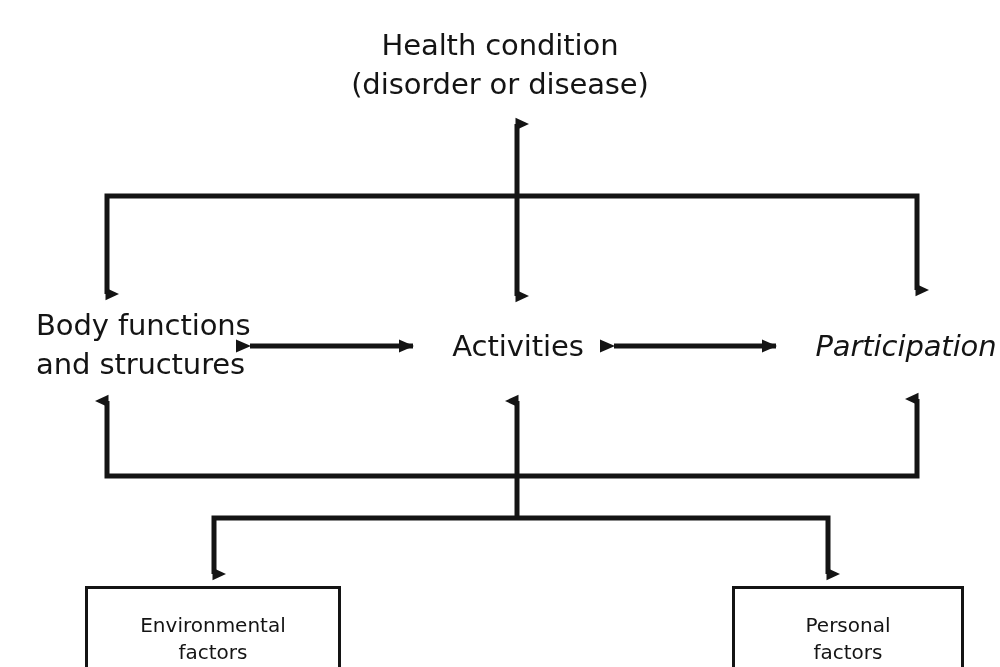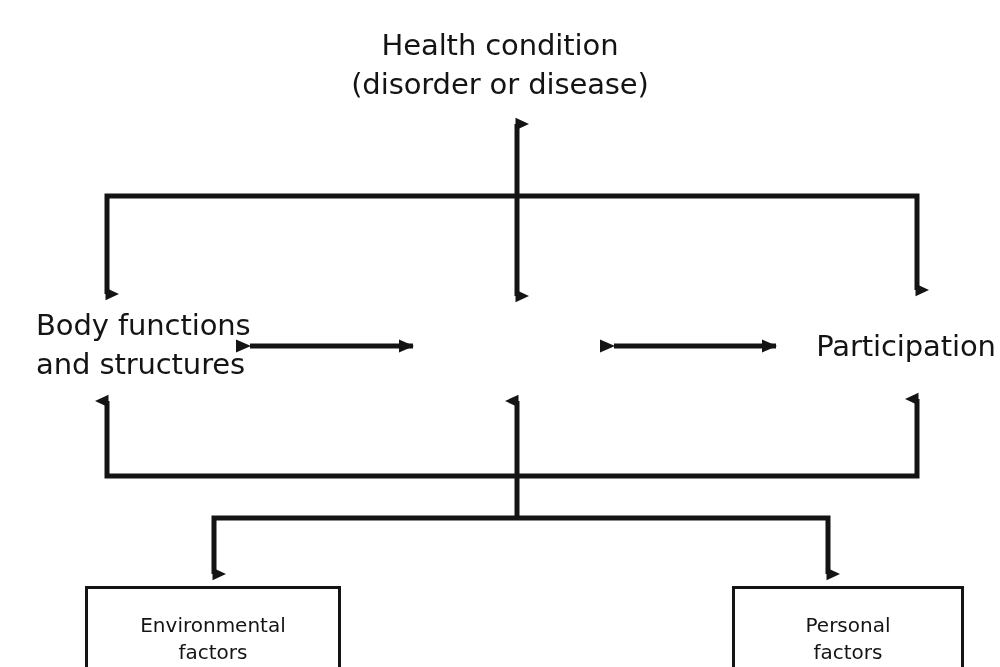--- a/index.html
+++ b/index.html
@@ -49,20 +49,21 @@
     left: 432px;
     top: 303px;
     width: 172px;
     text-align: center;
   }
   #label-participation {
     left: 812px;
     top: 303px;
     width: 188px;
     text-align: center;
+    font-style: italic;
   }
   .factor-box {
     position: absolute;
     box-sizing: border-box;
     border: 3px solid #141414;
     background: #ffffff;
     display: flex;
     align-items: center;
     justify-content: center;
   }
@@ -123,20 +124,21 @@
       <path d="M 517 494 L 828 494 L 828 550" marker-end="url(#arrow-down)"></path>
     </g>
   </svg>
 
   <div class="node-label" id="label-health-condition">Health condition
 (disorder or disease)</div>
 
   <div class="node-label" id="label-body-functions">Body functions
 and structures</div>
 
+  <div class="node-label" id="label-activities">Activities</div>
 
   <div class="node-label" id="label-participation">Participation</div>
 
   <div class="factor-box" id="box-environmental-factors">
     <div class="box-label">Environmental
 factors</div>
   </div>
 
   <div class="factor-box" id="box-personal-factors">
     <div class="box-label">Personal

